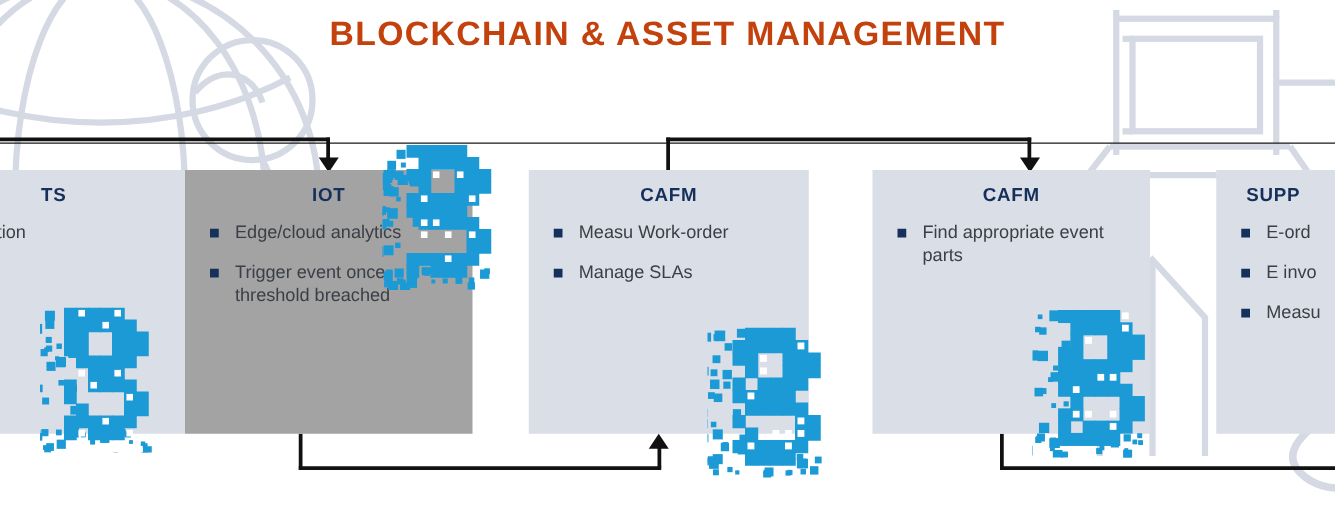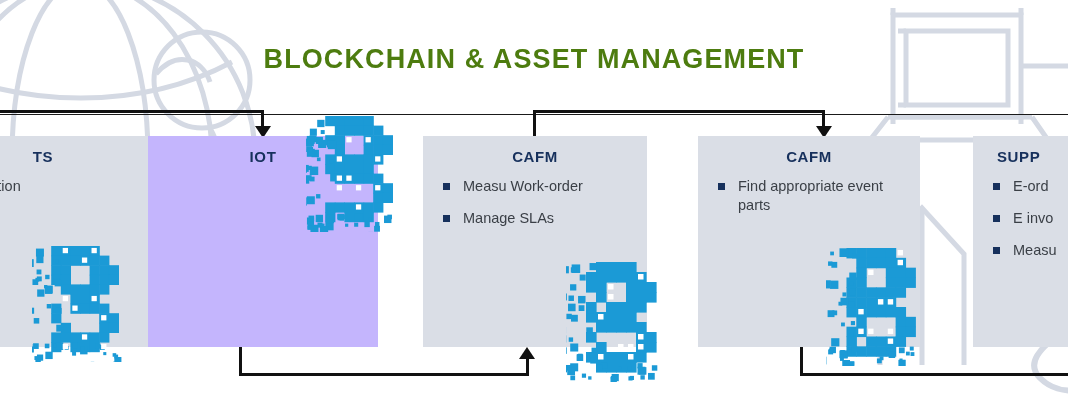--- a/index.html
+++ b/index.html
@@ -13,23 +13,23 @@
 
   
   .bg-art { position:absolute; pointer-events:none; }
   #globe-art  { left:-120px; top:-58px;  width:420px; height:430px; }
   #laptop-art { left:862px;  top:0px;    width:206px; height:200px; }
   #swoosh-art { left:1020px; top:330px;  width:60px;  height:70px; }
   #arrow-art  { left:862px;  top:150px;  width:206px; height:215px; }
 
   
   #title {
-    position:absolute; left:0; top:44px; width:1068px;
+    position:absolute; left:0; top:12px; width:1068px;
     text-align:center;
-    color:#4d7c0f;
+    color:#c2410c;
     font-size:27px;
     font-weight:bold;
     letter-spacing:1.1px;
   }
 
   
   #rule-top {
     position:absolute; left:0; top:114px; width:1068px; height:1px;
     background:#1a1a1a;
   }
@@ -59,21 +59,21 @@
   }
   .blist li:before {
     content:"";
     position:absolute;
     left:6px; top:6px;
     width:7px; height:7px;
     background:#16305c;
   }
 
   #box-sensors  { left:-62px; top:136px; width:210px; height:211px; background:#dadee6; }
-  #box-iot      { left:148px; top:136px; width:230px; height:211px; background:#c4b5fd; }
+  #box-iot      { left:148px; top:136px; width:230px; height:211px; background:#a3a3a3; }
   #box-cafm-1   { left:423px; top:136px; width:224px; height:211px; background:#dadee6; }
   #box-cafm-2   { left:698px; top:136px; width:222px; height:211px; background:#dadee6; }
   #box-supplier { left:973px; top:136px; width:180px; height:211px; background:#dadee6; }
 
   
   #box-sensors .pbox-title  { text-align:center; }
   #box-supplier .pbox-title { text-align:left; padding-left:10px; }
   #box-supplier .blist li   { white-space:nowrap; }
 
   
@@ -165,20 +165,24 @@
   <div class="pbox" id="box-sensors">
     <div class="pbox-title">TS</div>
     <ul class="blist">
       <li>tection</li>
       <li>k</li>
     </ul>
   </div>
 
   <div class="pbox" id="box-iot">
     <div class="pbox-title">IOT</div>
+    <ul class="blist">
+      <li>Edge/cloud analytics</li>
+      <li>Trigger event once threshold breached</li>
+    </ul>
   </div>
 
   <div class="pbox" id="box-cafm-1">
     <div class="pbox-title">CAFM</div>
     <ul class="blist">
       <li>Measu Work-order</li>
       <li>Manage SLAs</li>
     </ul>
   </div>
 

